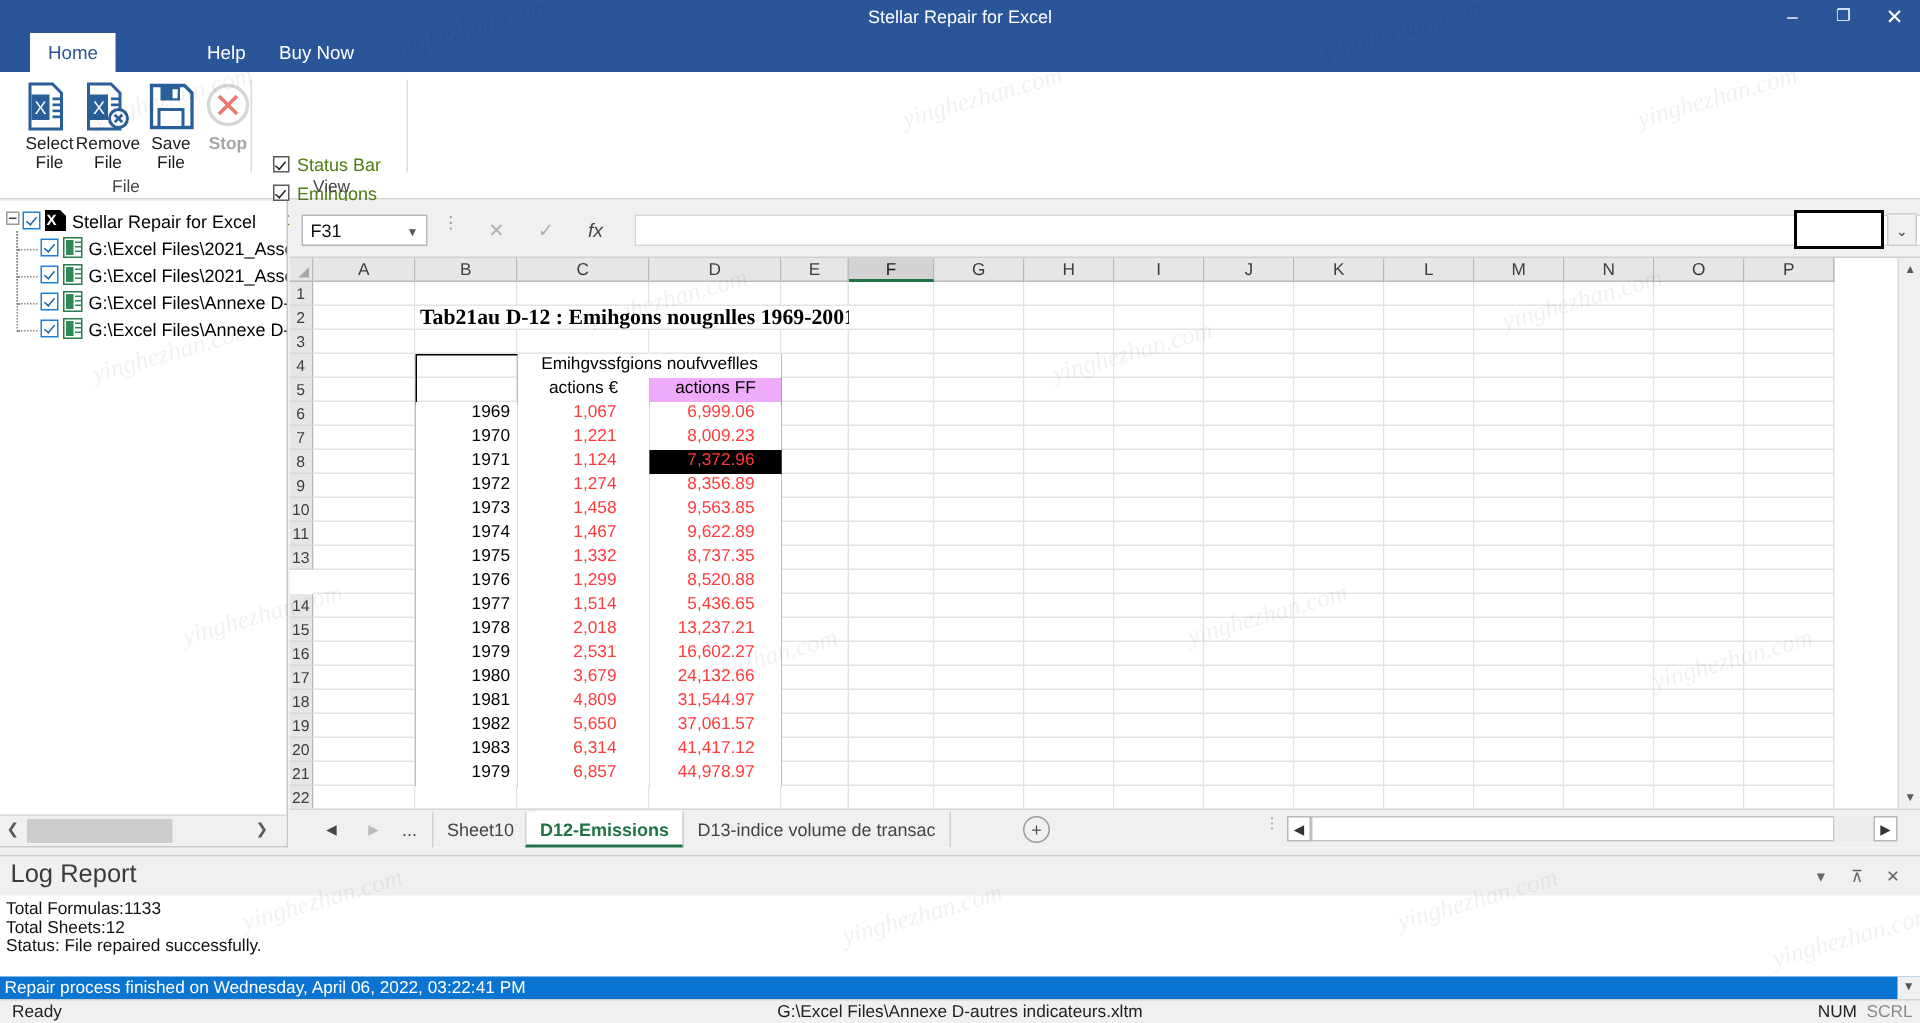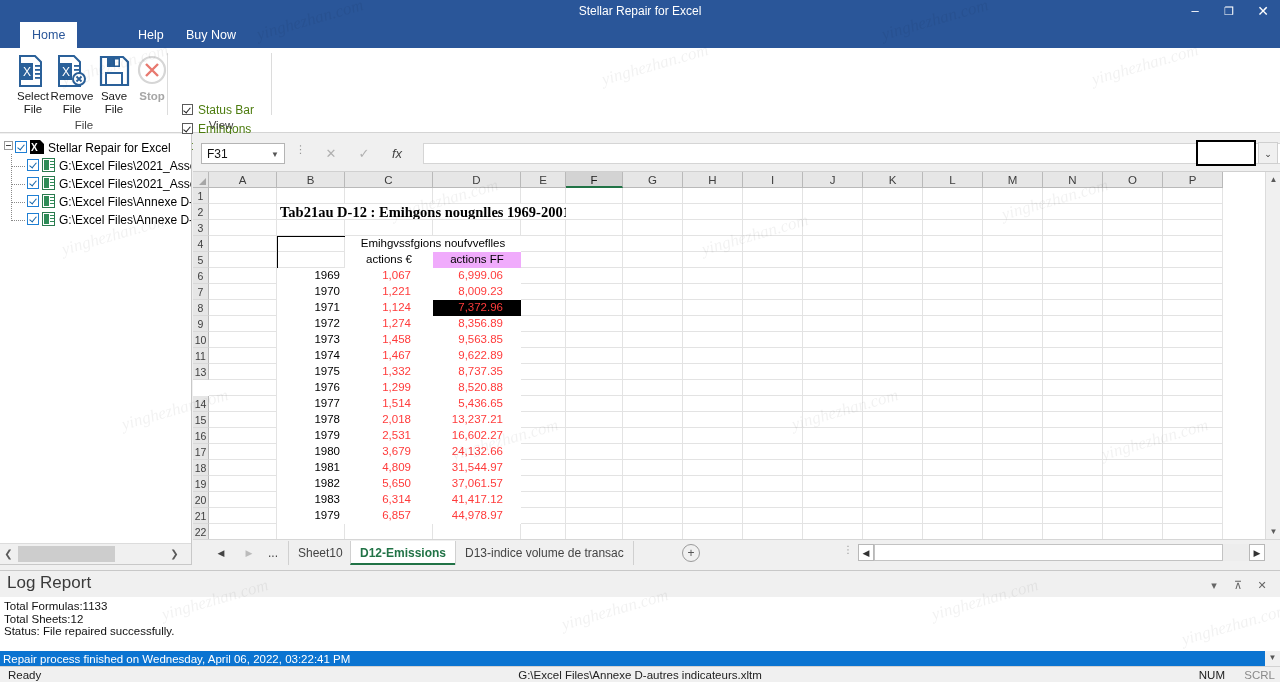--- a/index.html
+++ b/index.html
@@ -277,21 +277,21 @@
     position: absolute; right: 0; top: 0; width: 15px; height: 16px;
     background: #f0f0f0; color: #555; text-align: center; line-height: 14px; font-size: 8px;
   }
   .statusbar {
     position: absolute; left: 0; bottom: 0; width: 1280px; height: 16px;
     background: #f0f0f0; border-top: 1px solid #d2d2d2;
     font-size: 11.5px; color: #222;
   }
   .sb-left { position: absolute; left: 8px; top: 0; line-height: 16px; }
   .sb-mid { position: absolute; left: 0; top: 0; width: 1280px; text-align: center; line-height: 16px; }
-  .sb-num { position: absolute; right: 55px; top: 0; line-height: 16px; }
+  .sb-num { position: absolute; right: 42px; top: 0; line-height: 16px; }
   .sb-scrl { position: absolute; right: 5px; top: 0; line-height: 16px; color: #8a8a8a; }
 
   
   .wm {
     position: absolute; color: rgba(0,0,0,0.055); font-size: 17px;
     transform: rotate(-16deg); pointer-events: none; white-space: nowrap;
     font-family: "Liberation Serif", serif; font-style: italic;
   }
 </style>
 </head>

